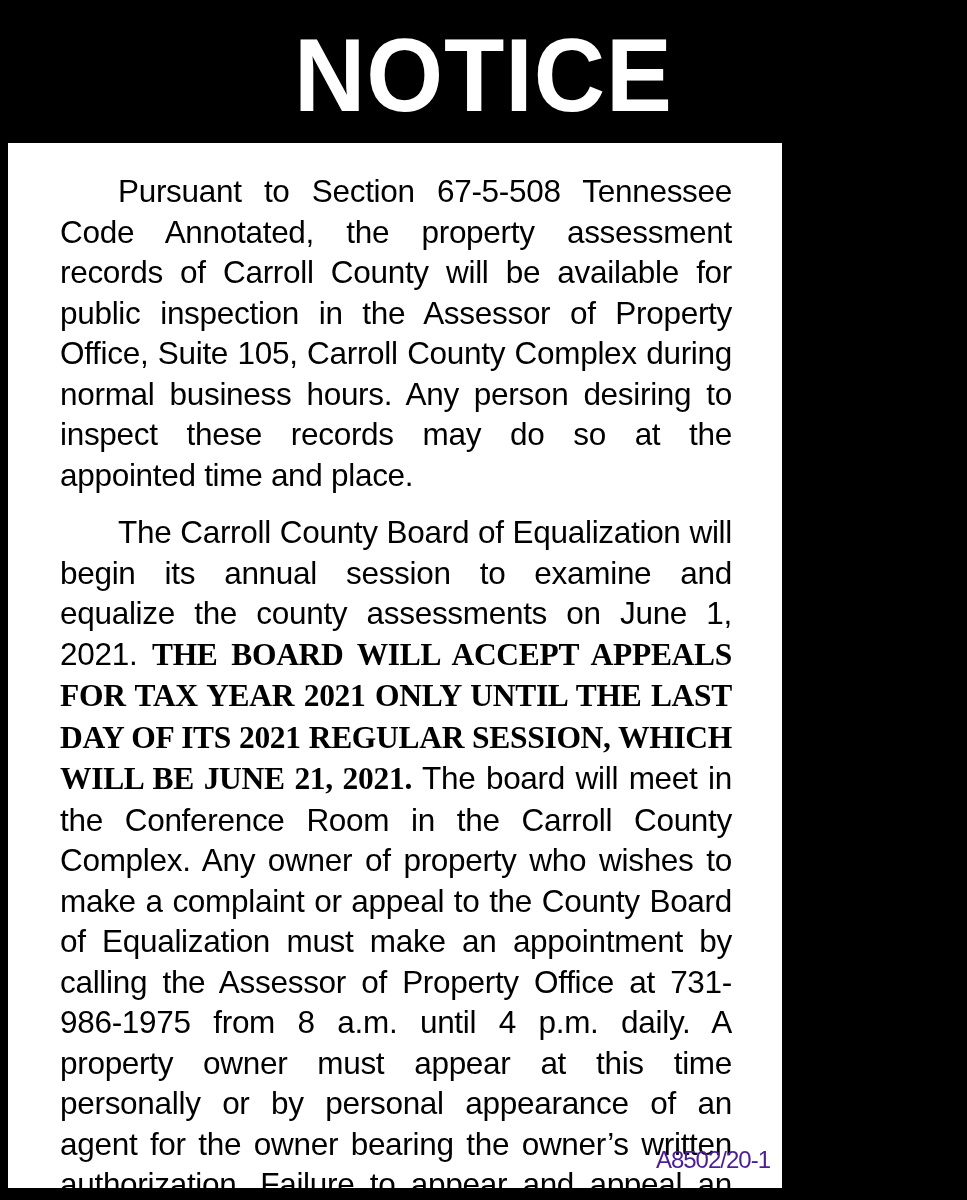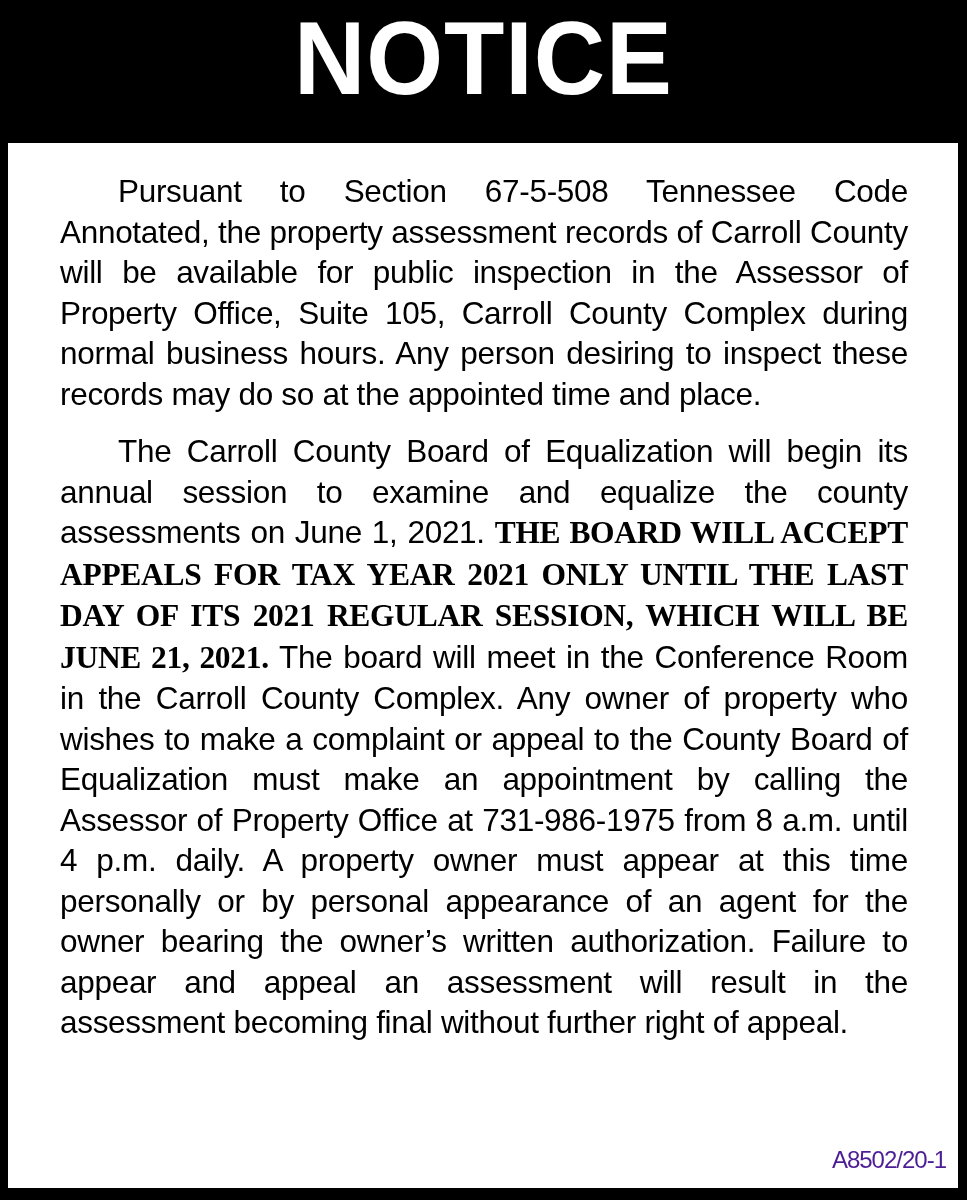--- a/index.html
+++ b/index.html
@@ -1,28 +1,28 @@
 <!DOCTYPE html>
 <html><head>
   <meta charset="utf-8">
   <style>
     html, body { margin: 0; padding: 0; background: #000; }
     body { width: 967px; height: 1200px; position: relative; overflow: hidden; }
     .frame { position: absolute; left: 0; top: 0; width: 967px; height: 1200px; background: #000; }
     .header {
       position: absolute; left: 0; top: 0; width: 967px; height: 143px;
-      display: flex; align-items: flex-start; justify-content: center;
+      display: flex; align-items: center; justify-content: center;
     }
     .title {
       color: #fff; font-family: "Liberation Sans", sans-serif; font-weight: bold;
       font-size: 104px; letter-spacing: 1px; line-height: 1; transform: scaleX(0.95);
       margin-top: 6px;
     }
     .panel {
-      position: absolute; left: 8px; top: 143px; width: 950px; height: 1045px;
+      position: absolute; left: 8px; top: 143px; width: 774px; height: 1045px;
       background: #fff; box-sizing: border-box; padding: 28px 50px 0 52px;
     }
     .para {
       font-family: "Liberation Sans", sans-serif; font-size: 31.5px; line-height: 40.5px;
       color: #000; text-align: justify; text-indent: 58px; margin: 0 0 17px 0;
       letter-spacing: -0.3px;
     }
     .para b { font-weight: bold; font-family: Liberation Serif, serif; }
     .ref {
       position: absolute; right: 12px; bottom: 14px;

